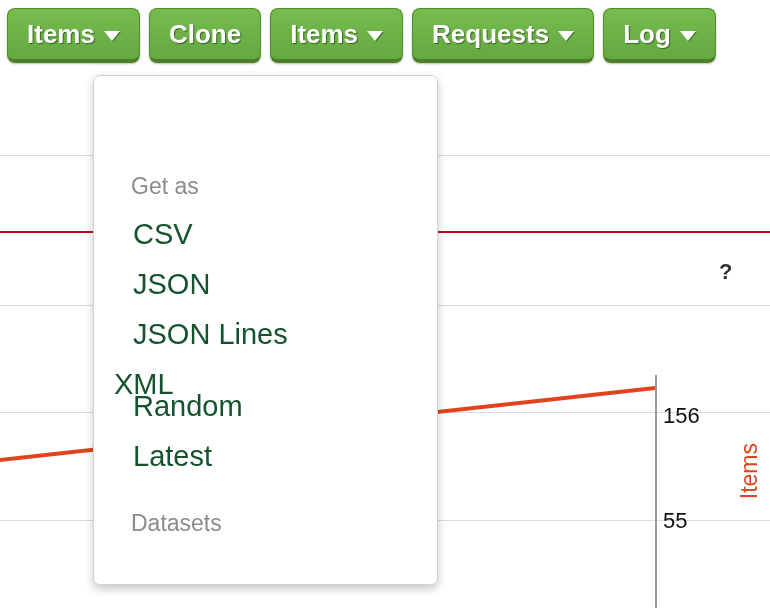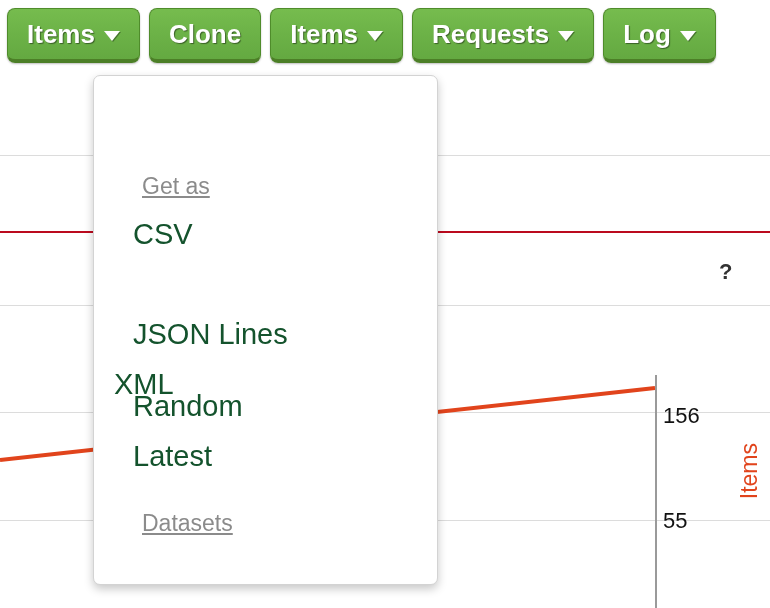--- a/index.html
+++ b/index.html
@@ -121,26 +121,25 @@
     height: 510px;
     background: #ffffff;
     border: 1px solid #d3d3d3;
     border-radius: 7px;
     box-shadow: 0 4px 10px rgba(0,0,0,0.22);
     z-index: 20;
     padding: 0;
     overflow: hidden;
   }
   .menu-head {
-    padding-left: 48px;
+    padding-left: 37px;
     color: #8b8b8b;
     font-size: 23px;
     font-family: "Liberation Sans", sans-serif;
     line-height: 1;
-    text-decoration: underline;
   }
   .menu-item {
     padding-left: 39px;
     color: #14532d;
     font-size: 29px;
     font-family: "Liberation Sans", sans-serif;
     line-height: 1;
     cursor: pointer;
     white-space: nowrap;
   }
@@ -201,20 +200,21 @@
     <div class="axis-title" style="left:736px; top:443px;">Items</div>
 
     <div class="help-mark" style="left:719px; top:259px;">?</div>
   </div>
 
   <div id="dropdown">
 
     <div class="menu-head pos" style="top:99px;">Get as</div>
 
     <div class="menu-item pos" style="top:144px;">CSV</div>
+    <div class="menu-item pos" style="top:194px;">JSON</div>
     <div class="menu-item pos" style="top:244px;">JSON Lines</div>
     <div class="menu-item pos" style="top:294px;padding-left:20px;">XML</div>
 
 
     <div class="menu-item pos" style="top:316px;">Random</div>
     <div class="menu-item pos" style="top:366px;">Latest</div>
 
     <div class="menu-head pos" style="top:436px;">Datasets</div>
   </div>
 

